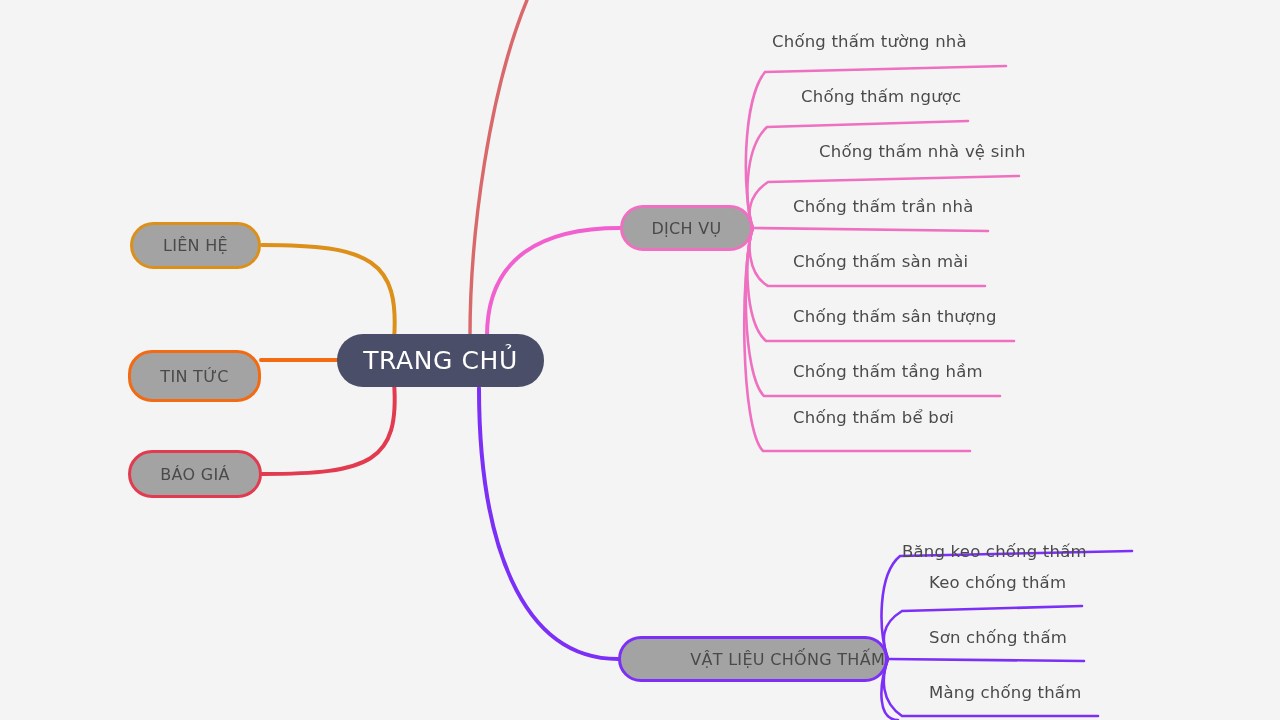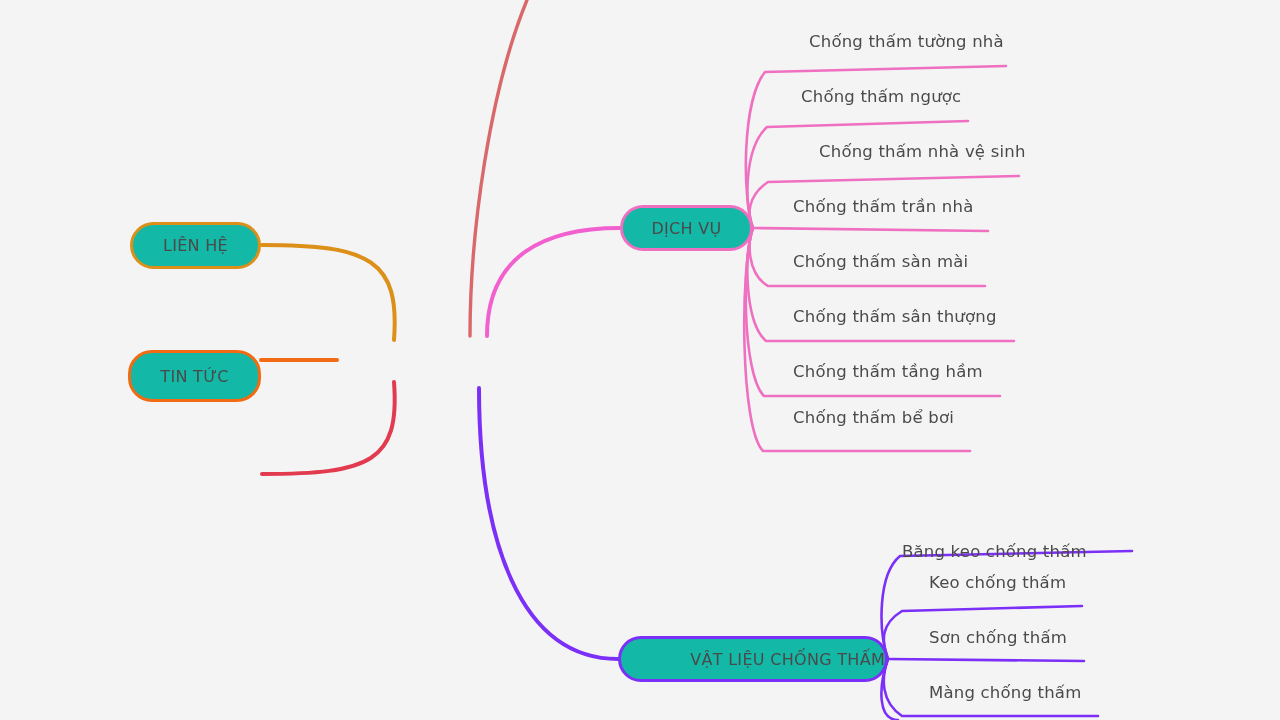--- a/index.html
+++ b/index.html
@@ -26,21 +26,21 @@
     width: 1280px;
     height: 720px;
     pointer-events: none;
   }
   .node {
     position: absolute;
     box-sizing: border-box;
     display: flex;
     align-items: center;
     justify-content: center;
-    background: #14b8a6;
+    background: #a3a3a3;
     border-style: solid;
     border-width: 3px;
     border-radius: 24px;
     white-space: nowrap;
     color: #4a4a4a;
     letter-spacing: 0.3px;
   }
   .node-root {
     background: #4a4e69;
     border: none;
@@ -92,39 +92,45 @@
 
     <g>
       <path d="M 888 659 C 878 630 878 574 900 556 L 1132 551" fill="none" stroke="#7b2ff7" stroke-width="2.6" stroke-linecap="round"></path>
       <path d="M 888 659 C 881 640 881 624 902 611 L 1082 606" fill="none" stroke="#7b2ff7" stroke-width="2.6" stroke-linecap="round"></path>
       <path d="M 888 659 L 1084 661" fill="none" stroke="#7b2ff7" stroke-width="2.6" stroke-linecap="round"></path>
       <path d="M 888 659 C 881 678 881 702 902 716 L 1098 716" fill="none" stroke="#7b2ff7" stroke-width="2.6" stroke-linecap="round"></path>
       <path d="M 888 659 C 878 688 878 720 898 720" fill="none" stroke="#7b2ff7" stroke-width="2.6" stroke-linecap="round"></path>
     </g>
   </svg>
 
+  <div class="node node-root" style="left:337px; top:334px; width:207px; height:53px;">
+    <span>TRANG CHỦ</span>
+  </div>
 
   <div class="node node-branch" style="left:130px; top:222px; width:131px; height:47px; border-color:#dd9019;">
     <span>LIÊN HỆ</span>
   </div>
 
   <div class="node node-branch" style="left:128px; top:336px; width:133px; height:52px; border-color:#f26a11;margin-top:14px;">
     <span>TIN TỨC</span>
   </div>
 
+  <div class="node node-branch" style="left:128px; top:450px; width:134px; height:48px; border-color:#e23b50;">
+    <span>BÁO GIÁ</span>
+  </div>
 
   <div class="node node-branch" style="left:620px; top:205px; width:133px; height:46px; border-color:#ef70c0;">
     <span>DỊCH VỤ</span>
   </div>
 
   <div class="node node-branch" style="left:618px; top:636px; width:270px; height:46px; border-color:#7b2ff7;justify-content:flex-end;">
     <span>VẬT LIỆU CHỐNG THẤM</span>
   </div>
 
-  <div class="leaf-label" style="left:809px; top:32px;">Chống thấm tường nhà</div>
+  <div class="leaf-label" style="left:772px; top:32px;">Chống thấm tường nhà</div>
   <div class="leaf-label" style="left:793px; top:87px;margin-left:8px;">Chống thấm ngược</div>
   <div class="leaf-label" style="left:793px; top:142px;margin-left:26px;">Chống thấm nhà vệ sinh</div>
   <div class="leaf-label" style="left:793px; top:197px;">Chống thấm trần nhà</div>
   <div class="leaf-label" style="left:793px; top:252px;">Chống thấm sàn mài</div>
   <div class="leaf-label" style="left:793px; top:307px;">Chống thấm sân thượng</div>
   <div class="leaf-label" style="left:793px; top:362px;">Chống thấm tầng hầm</div>
   <div class="leaf-label" style="left:793px; top:408px;">Chống thấm bể bơi</div>
 
   <div class="leaf-label" style="left:902px; top:518px;margin-top:24px;">Băng keo chống thấm</div>
   <div class="leaf-label" style="left:929px; top:573px;">Keo chống thấm</div>

